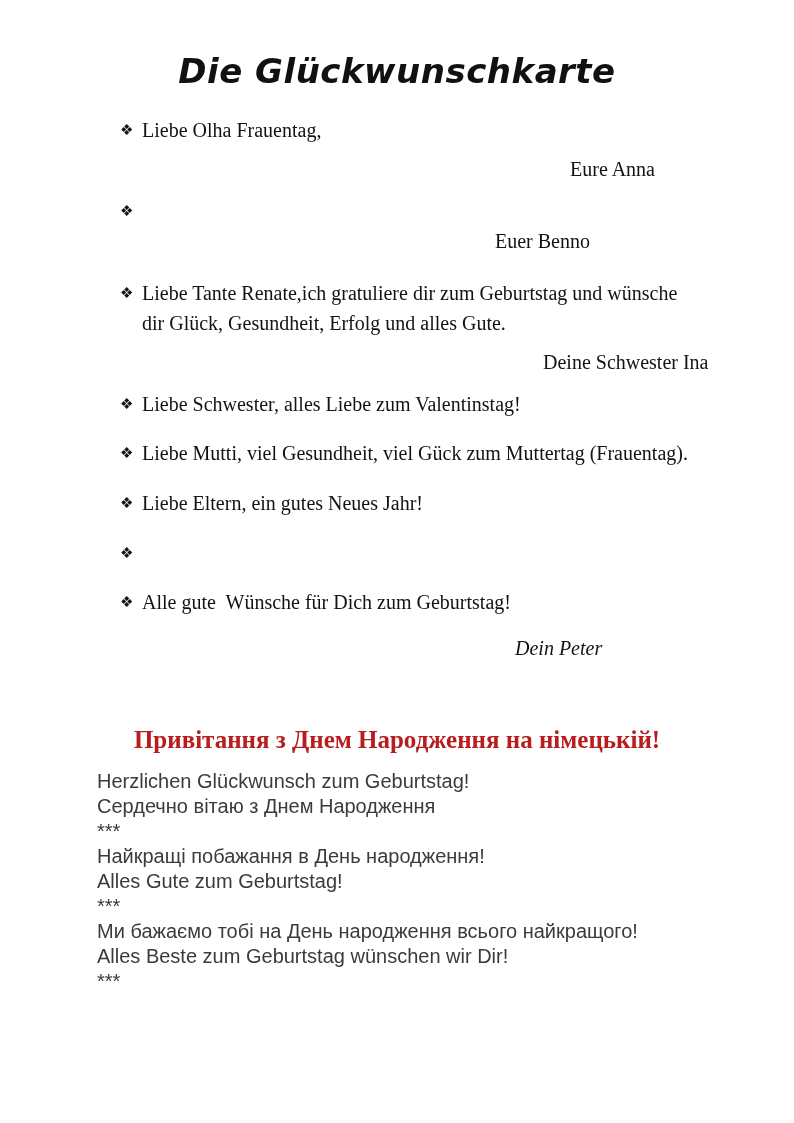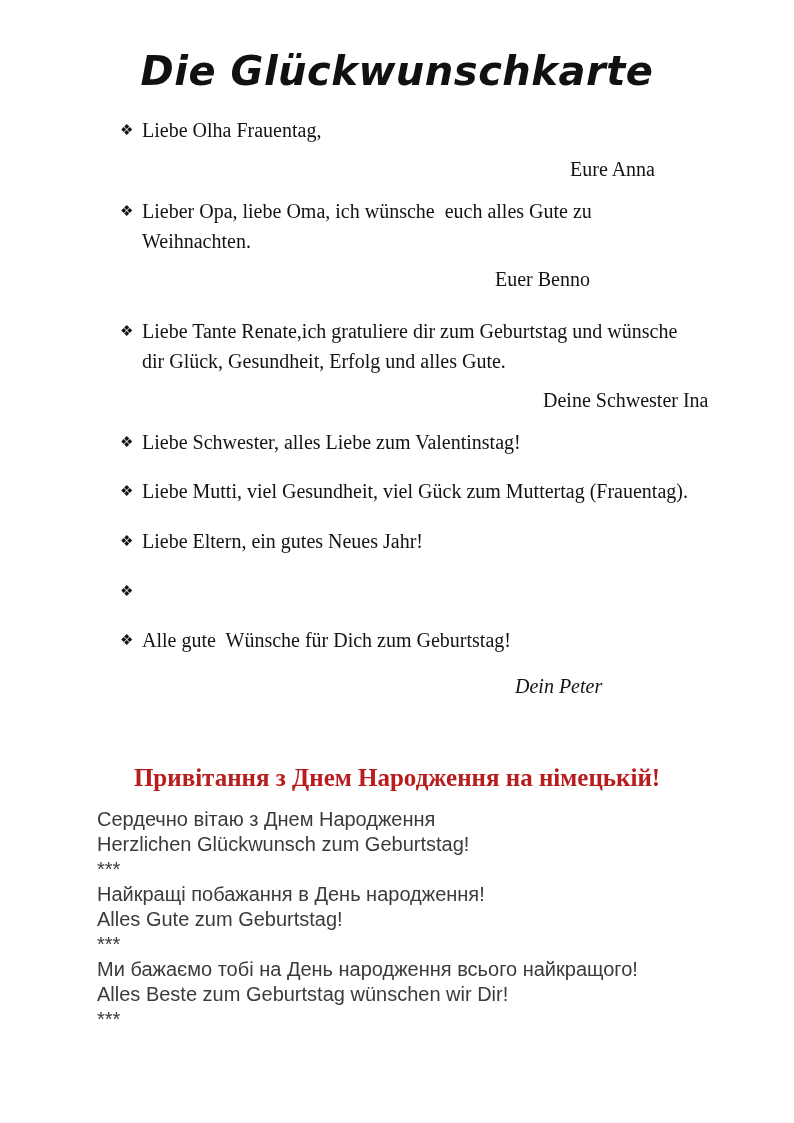--- a/index.html
+++ b/index.html
@@ -11,21 +11,21 @@
     overflow: hidden;
     font-family: "Liberation Serif", serif;
   }
   .doc-title {
     margin: 0;
     padding-top: 52px;
     text-align: center;
     font-family: "DejaVu Sans", sans-serif;
     font-weight: bold;
     font-style: italic;
-    font-size: 40px;
+    font-size: 34px;
     line-height: 38px;
     color: #111111;
     letter-spacing: 0.5px;
   }
   .content {
     margin-left: 97px;
     margin-right: 36px;
     font-size: 20px;
     line-height: 30px;
     color: #131313;
@@ -42,21 +42,21 @@
     line-height: 30px;
   }
   .btext, .para { white-space: pre-wrap; }
   .para { margin: 0; }
   .sig { white-space: pre; }
 
   .m-b1 { margin-top: 25px; }
   .m-p1 { margin-top: 11px; }
   .sig-anna  { margin-top: 9px;  margin-left: 473px; }
   .m-b2 { margin-top: 12px; }
-  .sig-benno { margin-top: 8px;  margin-left: 398px; }
+  .sig-benno { margin-top: 0px;  margin-left: 398px; }
   .m-b3 { margin-top: 22px; }
   .sig-ina   { margin-top: 9px;  margin-left: 446px; }
   .m-b4 { margin-top: 12px; }
   .m-b5 { margin-top: 19px; }
   .m-b6 { margin-top: 20px; }
   .m-b7 { margin-top: 20px; }
   .m-b8 { margin-top: 19px; }
   .sig-peter { margin-top: 16px; margin-left: 418px; font-style: italic; }
 
   .ua-heading {
@@ -89,22 +89,20 @@
   <div class="content">
 
     <div class="bullet-row m-b1">
       <span class="bullet">❖</span>
       <span class="btext">Liebe Olha Frauentag,</span>
     </div>
     <div class="sig sig-anna">Eure Anna</div>
 
     <div class="bullet-row m-b2">
       <span class="bullet">❖</span>
-      <span class="btext">Lieber Opa, liebe Oma, ich wünsche  euch alles Gute zu
-Weihnachten.</span>
     </div>
     <div class="sig sig-benno">Euer Benno</div>
 
     <div class="bullet-row m-b3">
       <span class="bullet">❖</span>
       <span class="btext">Liebe Tante Renate,ich gratuliere dir zum Geburtstag und wünsche
 dir Glück, Gesundheit, Erfolg und alles Gute.</span>
     </div>
     <div class="sig sig-ina">Deine Schwester Ina</div>
 
@@ -132,22 +130,22 @@
       <span class="btext">Alle gute  Wünsche für Dich zum Geburtstag!</span>
     </div>
 
     <div class="sig sig-peter">Dein Peter</div>
 
   </div>
 
   <h2 class="ua-heading">Привітання з Днем Народження на німецькій!</h2>
 
   <div class="sans-block">
+    <p>Herzlichen Glückwunsch zum Geburtstag!</p>
     <p>Сердечно вітаю з Днем Народження</p>
-    <p>Herzlichen Glückwunsch zum Geburtstag!</p>
     <p>***</p>
     <p>Найкращі побажання в День народження!</p>
     <p>Alles Gute zum Geburtstag!</p>
     <p>***</p>
     <p>Ми бажаємо тобі на День народження всього найкращого!</p>
     <p>Alles Beste zum Geburtstag wünschen wir Dir!</p>
     <p>***</p>
   </div>
 
 </div>

